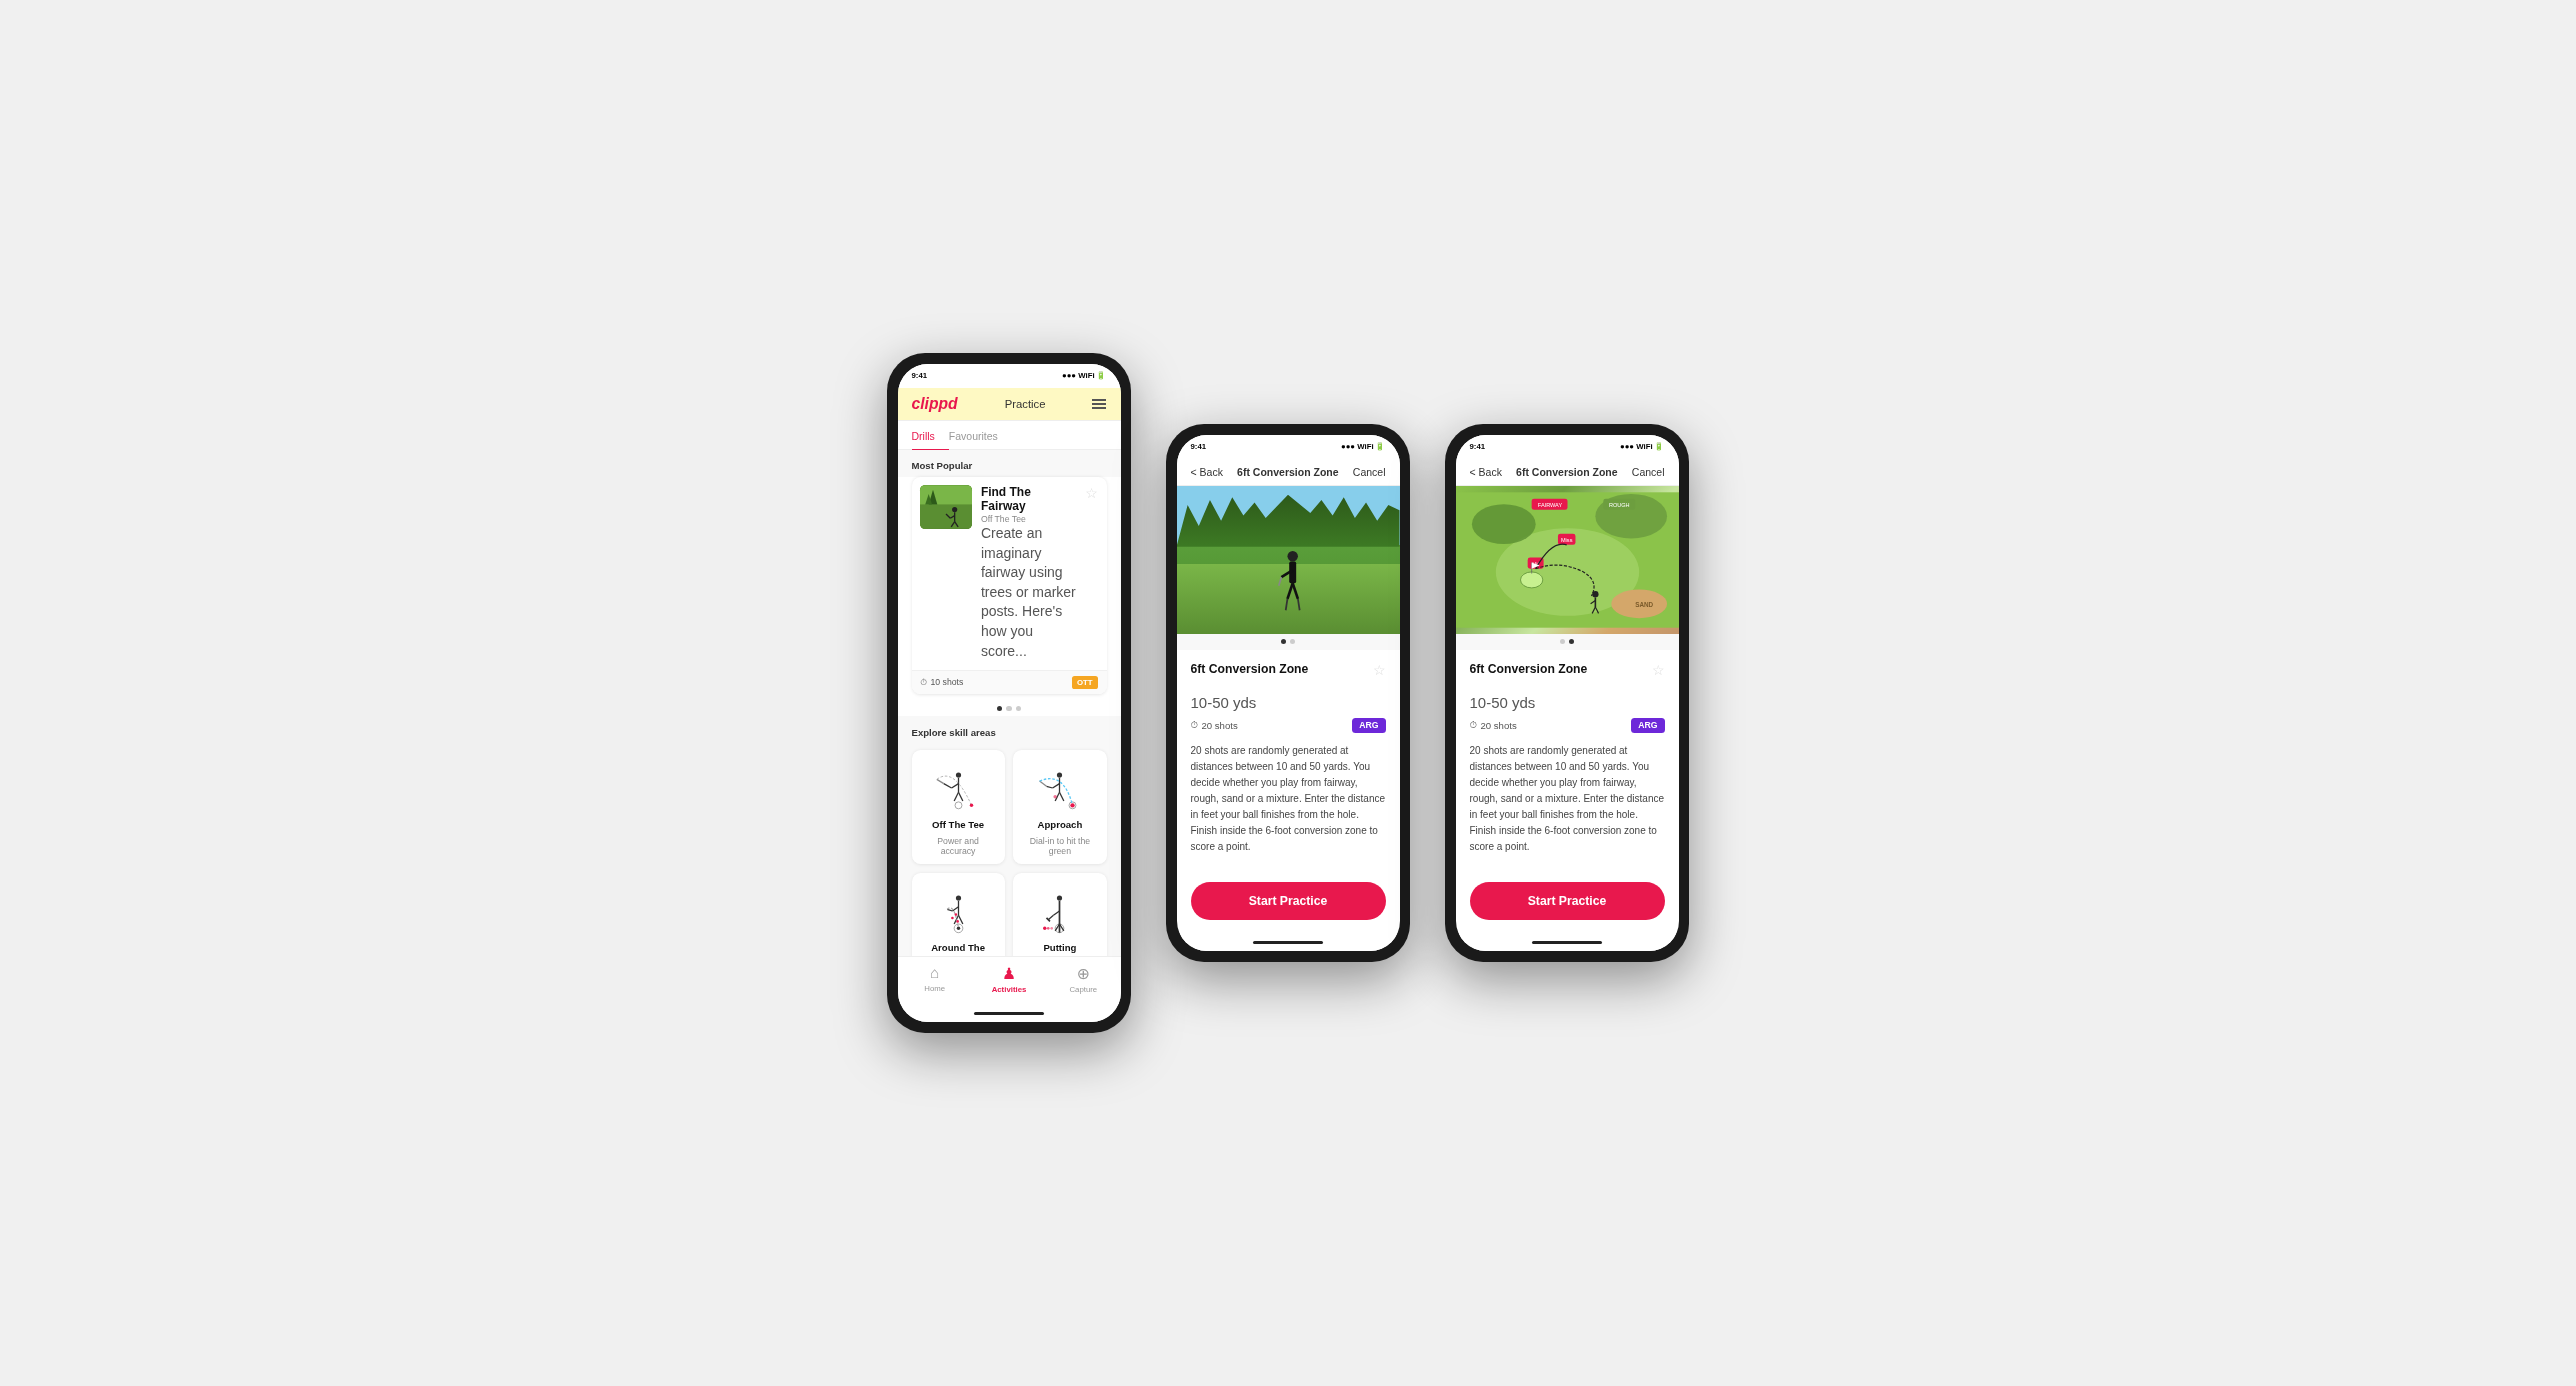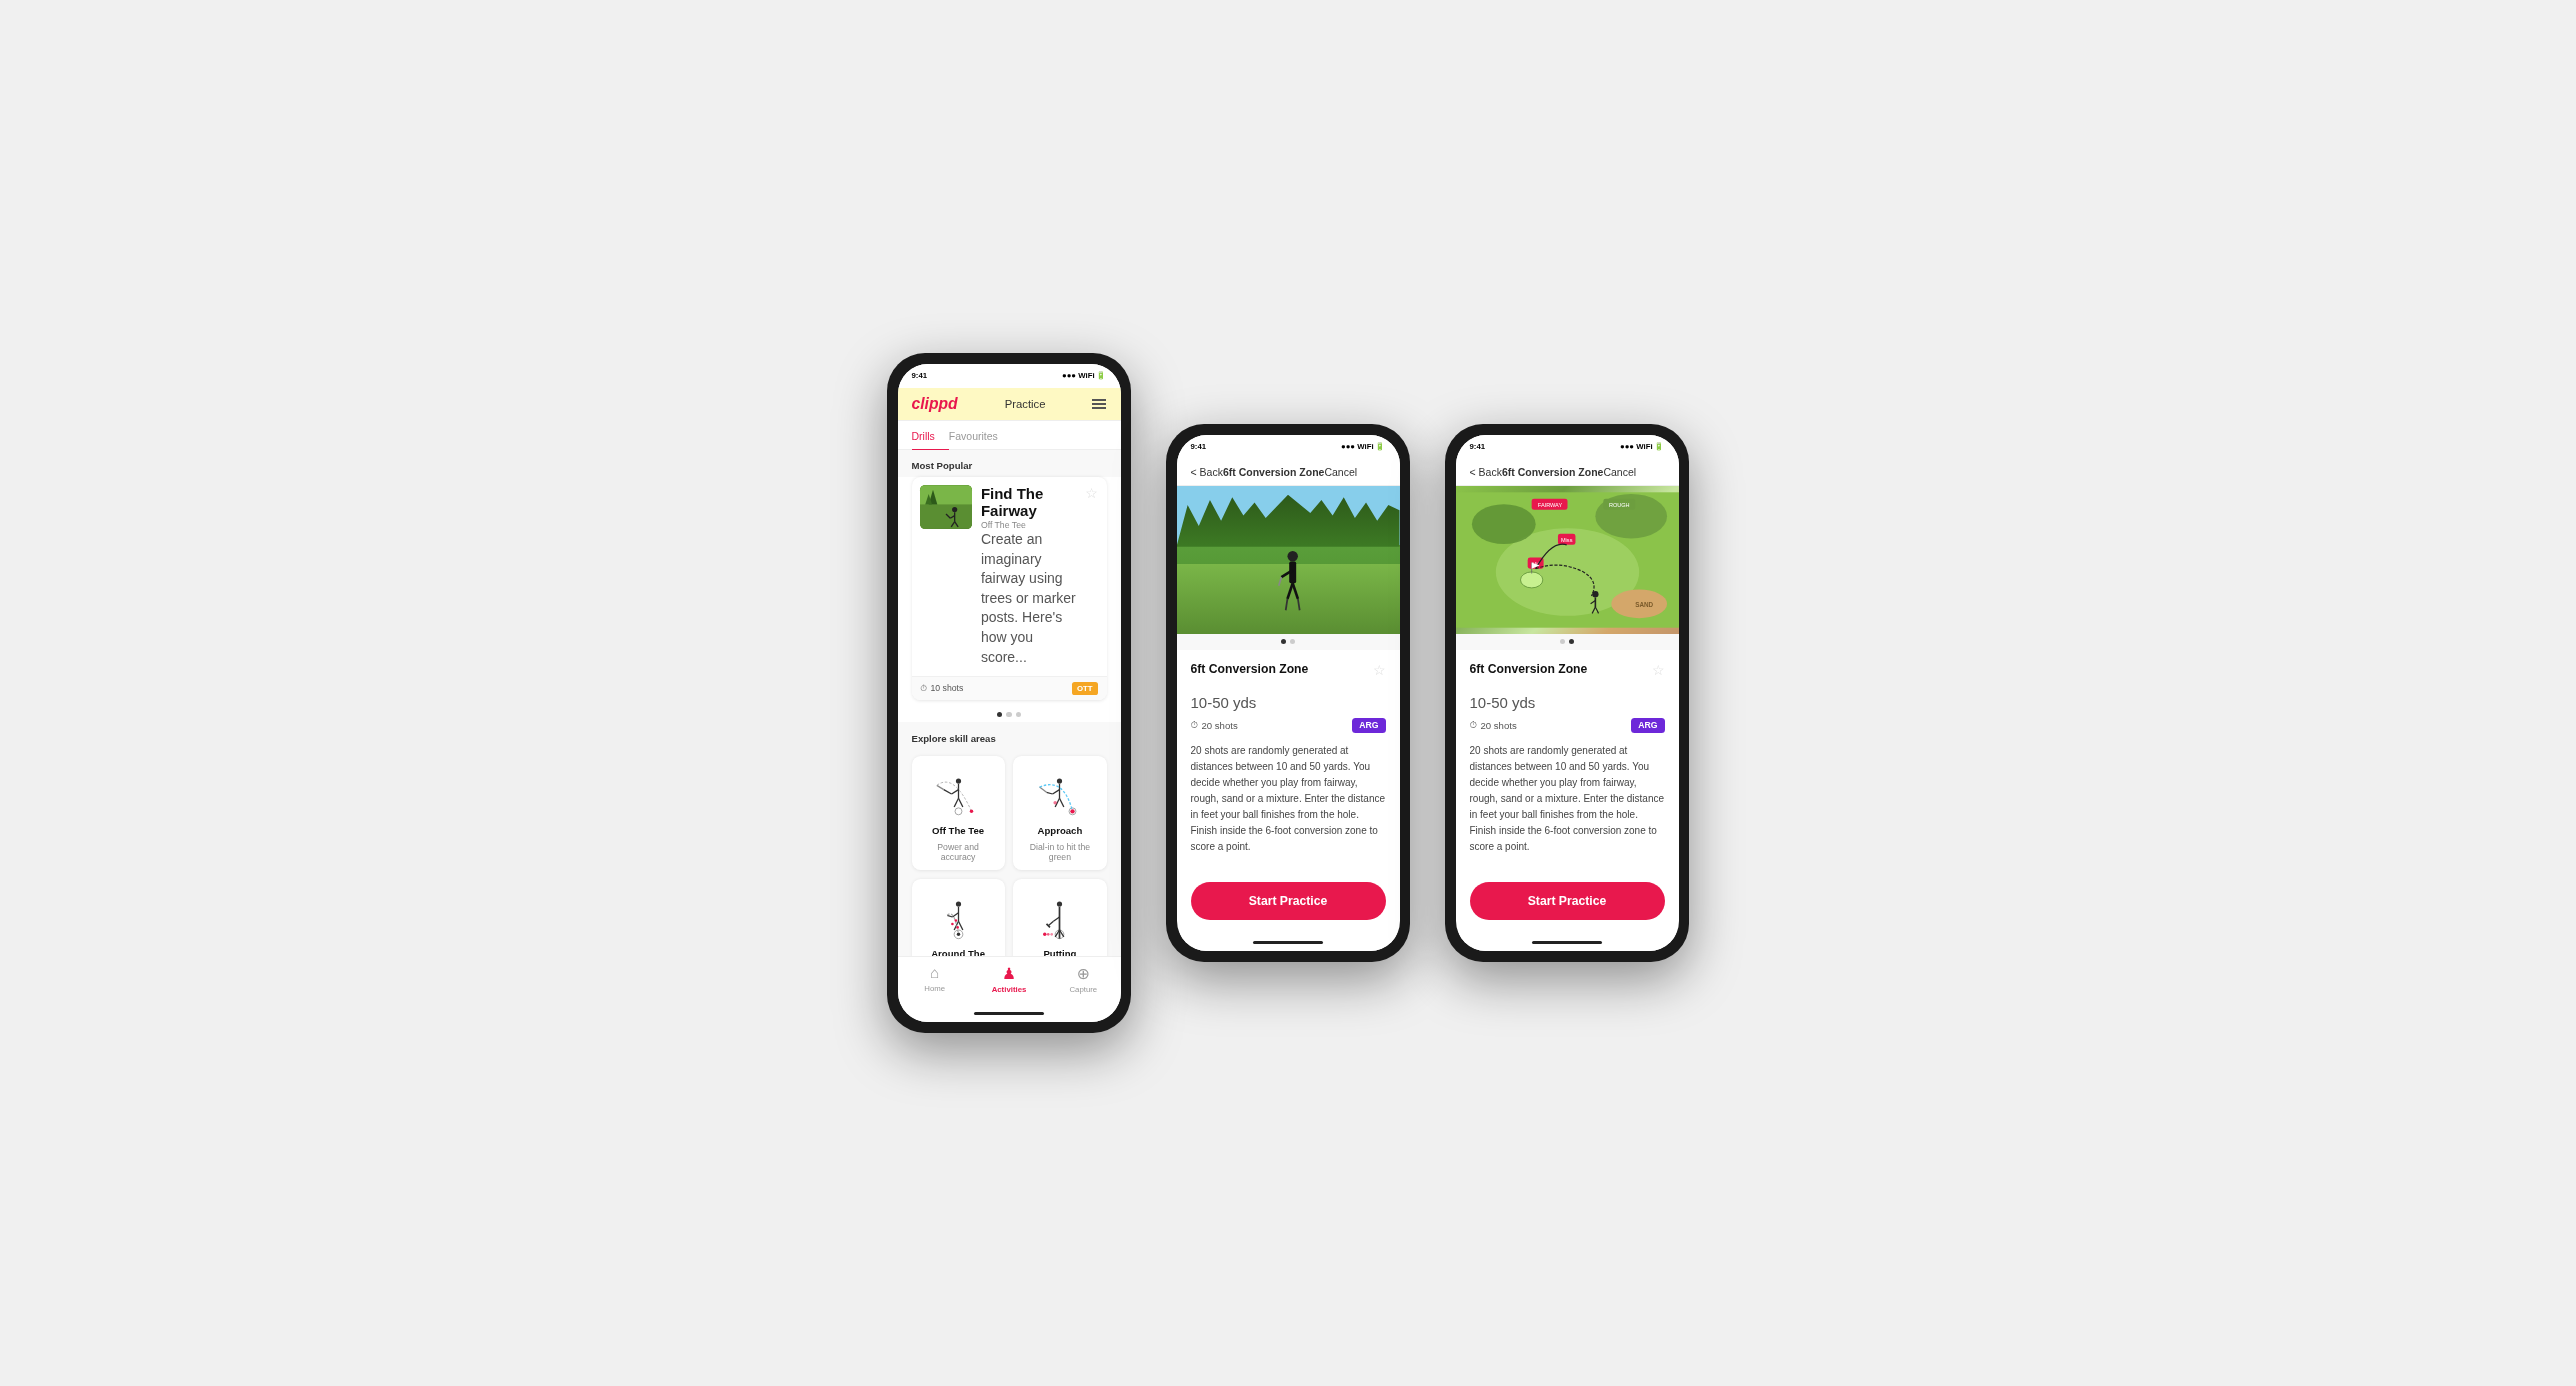--- a/index.html
+++ b/index.html
@@ -139,21 +139,21 @@
       background: linear-gradient(135deg, #6d9e3f, #4a7a2a);
       display: flex;
       align-items: center;
       justify-content: center;
       position: relative;
     }
     .drill-info {
       flex: 1;
     }
     .drill-title {
-      font-size: 15px;
+      font-size: 12px;
       font-weight: 700;
       color: #111;
     }
     .drill-subtitle {
       font-size: 8.7px;
       color: #888;
       margin-top: 0.9px;
     }
     .drill-desc {
       font-size: 14px;
@@ -259,20 +259,21 @@
     }
     .nav-label.active {
       color: #e8184d;
       font-weight: 600;
     }
 
     
     .detail-header {
       display: flex;
       align-items: center;
+      justify-content: space-between;
       padding: 7px 14px;
       background: #fff;
       border-bottom: 0.9px solid #eee;
     }
     .detail-back {
       display: flex;
       align-items: center;
       gap: 3.5px;
       font-size: 10.5px;
       color: #333;

